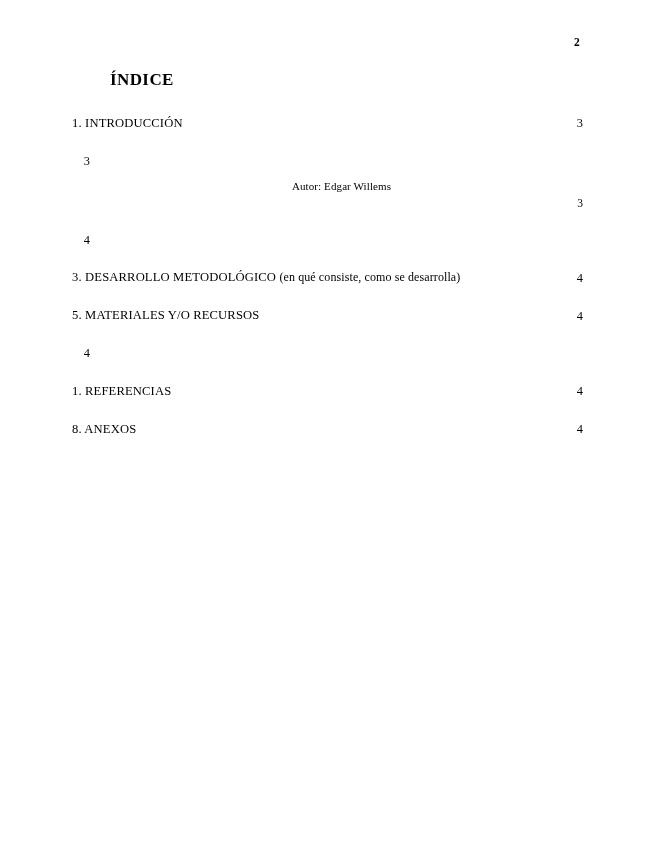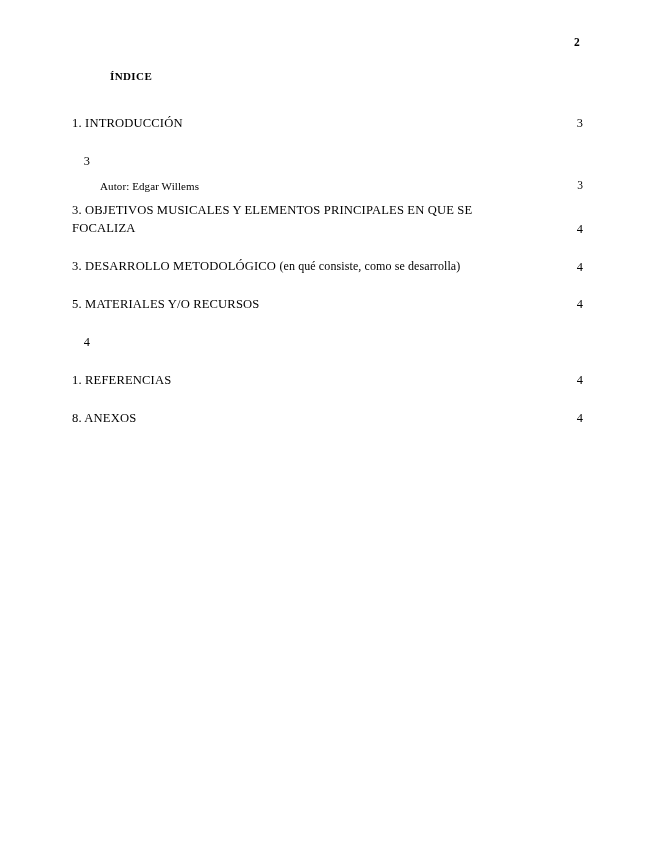--- a/index.html
+++ b/index.html
@@ -30,24 +30,24 @@
   }
   .content {
     position: absolute;
     top: 70px;
     left: 72px;
     right: 72px;
   }
   .toc-title {
     font-family: "Liberation Serif", serif;
     font-weight: bold;
-    font-size: 11px;
+    font-size: 17px;
     letter-spacing: 0.4px;
     margin-left: 38px;
-    margin-bottom: 32px;
+    margin-bottom: 24px;
   }
   .toc-entry {
     display: flex;
     align-items: center;
     justify-content: space-between;
     margin-bottom: 19px;
     line-height: 1.5;
   }
   .toc-entry .label {
     font-size: 12.6px;
@@ -59,21 +59,22 @@
     letter-spacing: 0.1px;
   }
   .toc-entry .page-ref {
     font-size: 12.4px;
     min-width: 18px;
     text-align: right;
     align-self: flex-end;
   }
   .toc-entry.sub {
     margin-top: -13px;
-    margin-bottom: 6px;
+    margin-bottom: 19px;
+    flex-direction: column;
   }
   .toc-entry.sub .label {
     font-size: 11px;
     padding-left: 28px;
     letter-spacing: 0.1px;
   }
   .toc-entry.sub .page-ref {
     font-size: 11.5px;
   }
   .toc-entry.multiline .page-ref {
@@ -99,21 +100,20 @@
     <div class="toc-entry">
       <div class="page-ref">3</div>
     </div>
 
     <div class="toc-entry sub">
       <div class="label"><span>Autor: Edgar Willems</span><span class="small"></span></div>
       <div class="page-ref">3</div>
     </div>
 
     <div class="toc-entry">
-      <div class="label"><span>3. OBJETIVOS MUSICALES Y ELEMENTOS PRINCIPALES EN QUE SE FOCALIZA</span><span class="small"></span></div>
       <div class="page-ref">4</div>
     </div>
 
     <div class="toc-entry">
       <div class="label"><span>3. DESARROLLO METODOLÓGICO </span><span class="small">(en qué consiste, como se desarrolla)</span></div>
       <div class="page-ref">4</div>
     </div>
 
     <div class="toc-entry">
       <div class="label"><span>5. MATERIALES Y/O RECURSOS</span><span class="small"></span></div>

